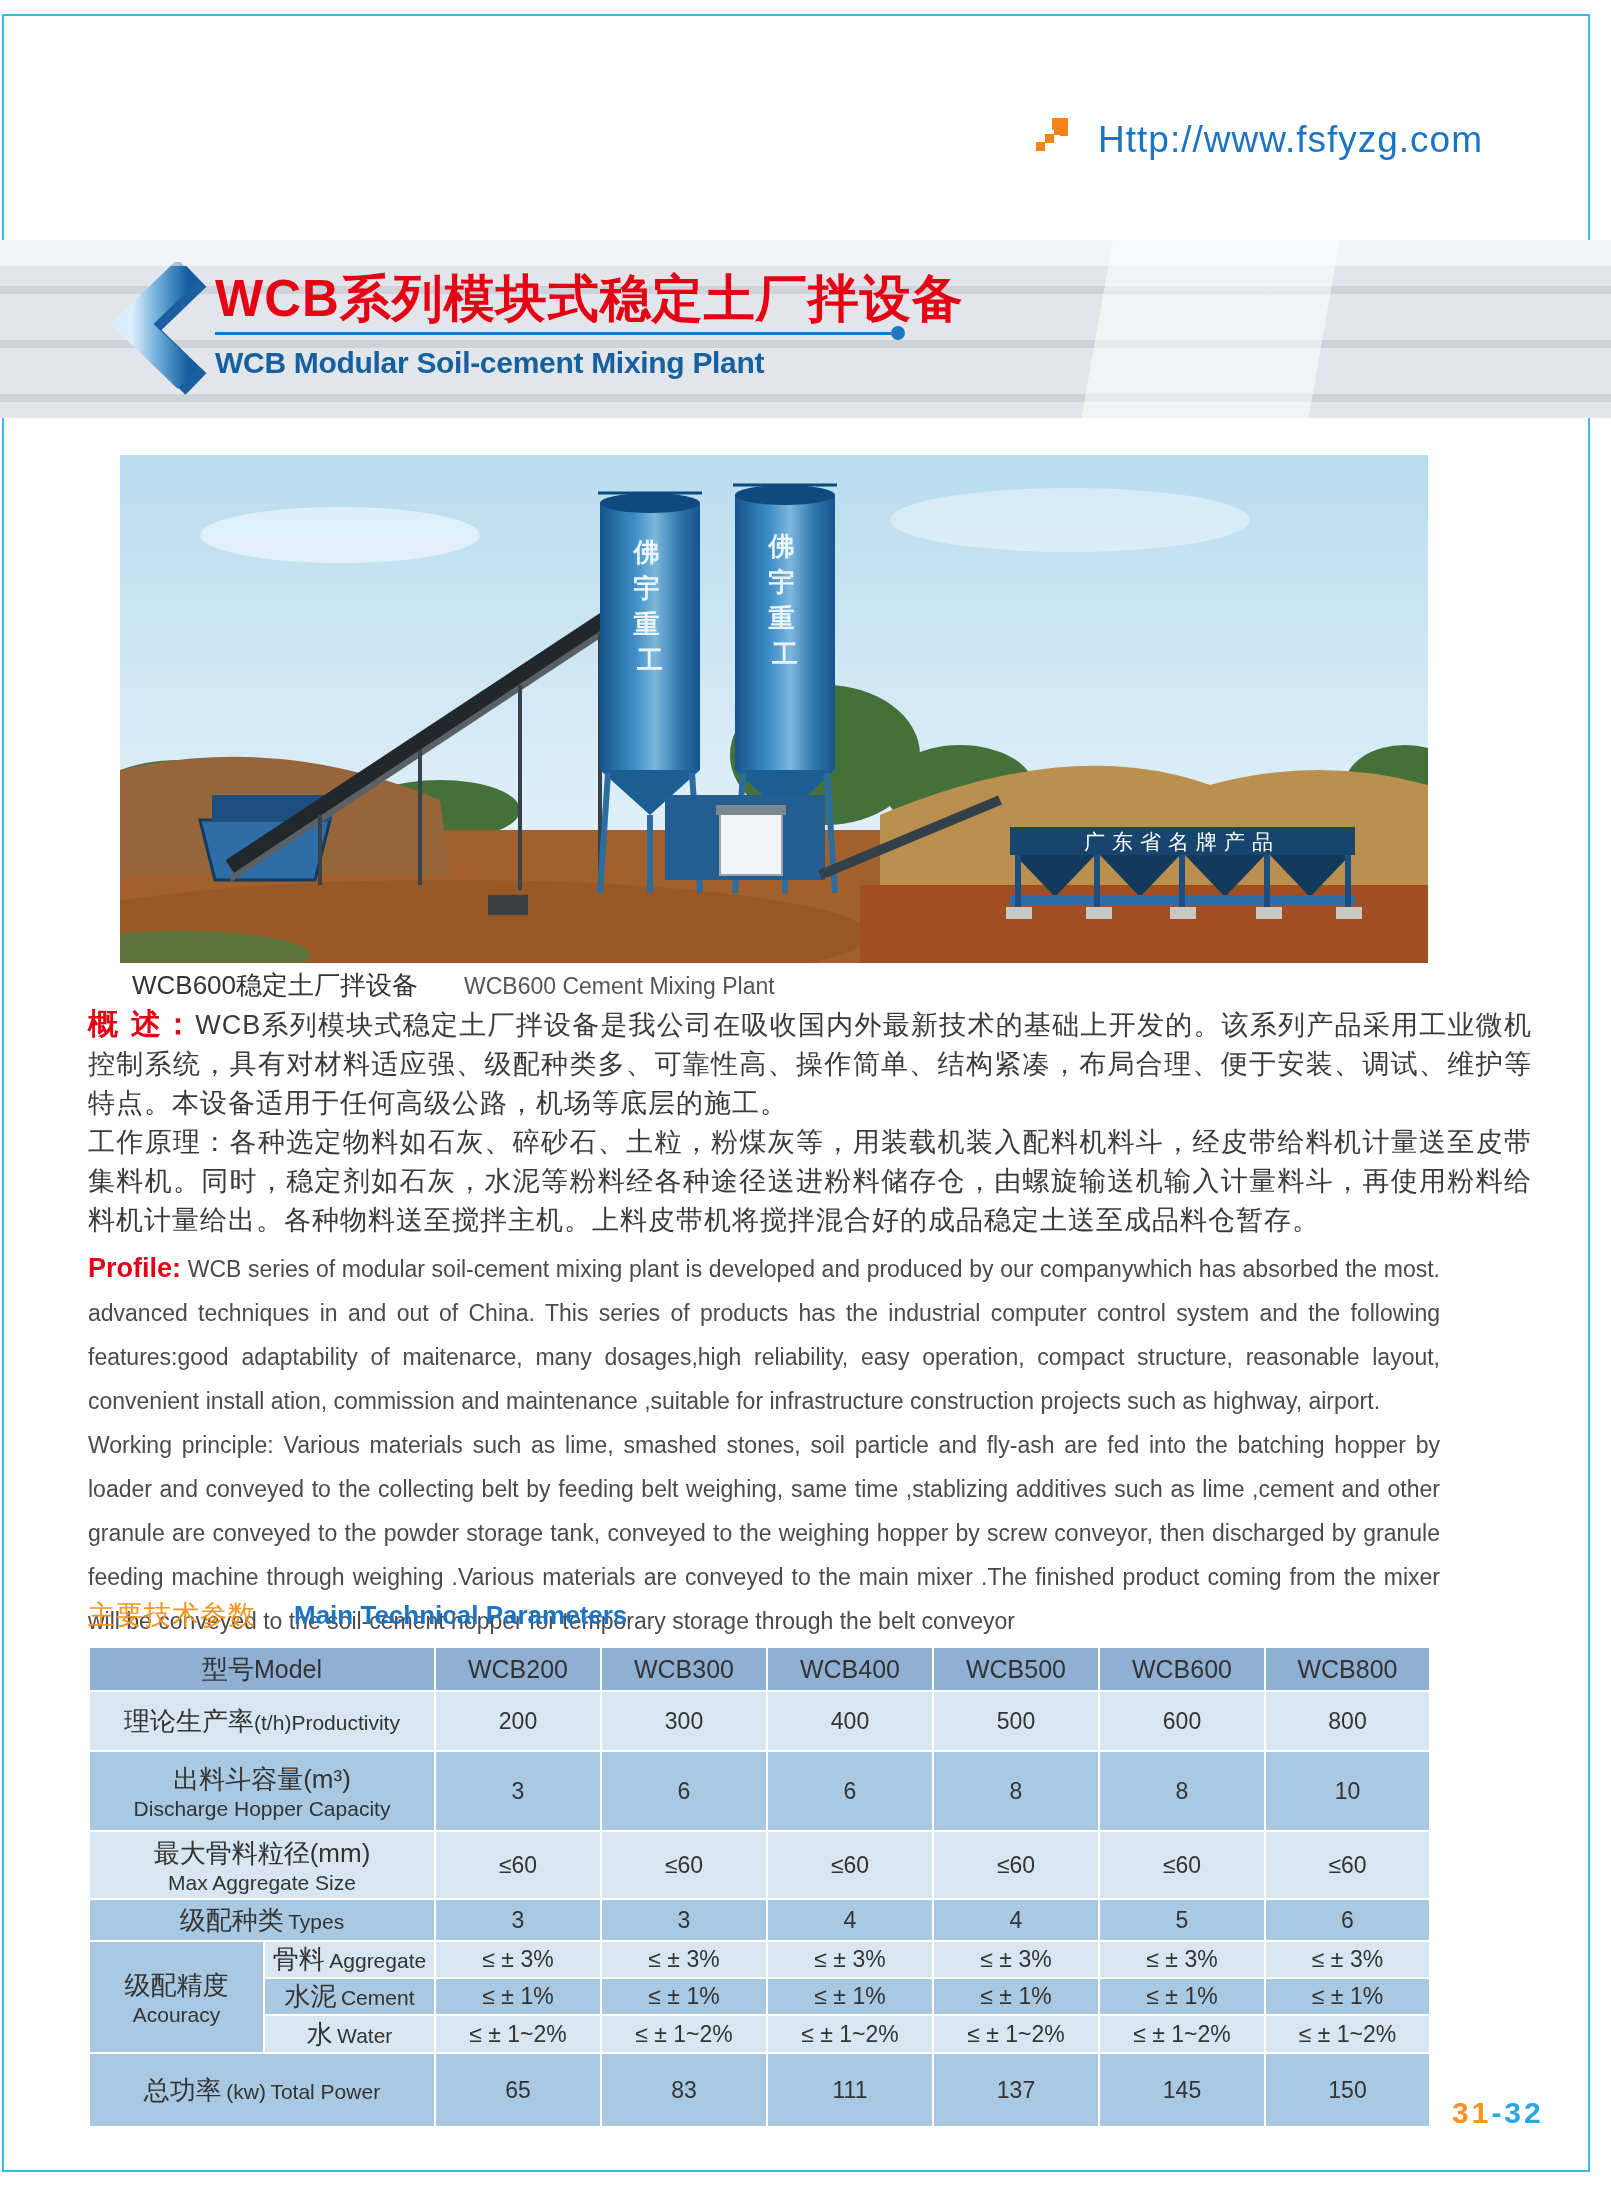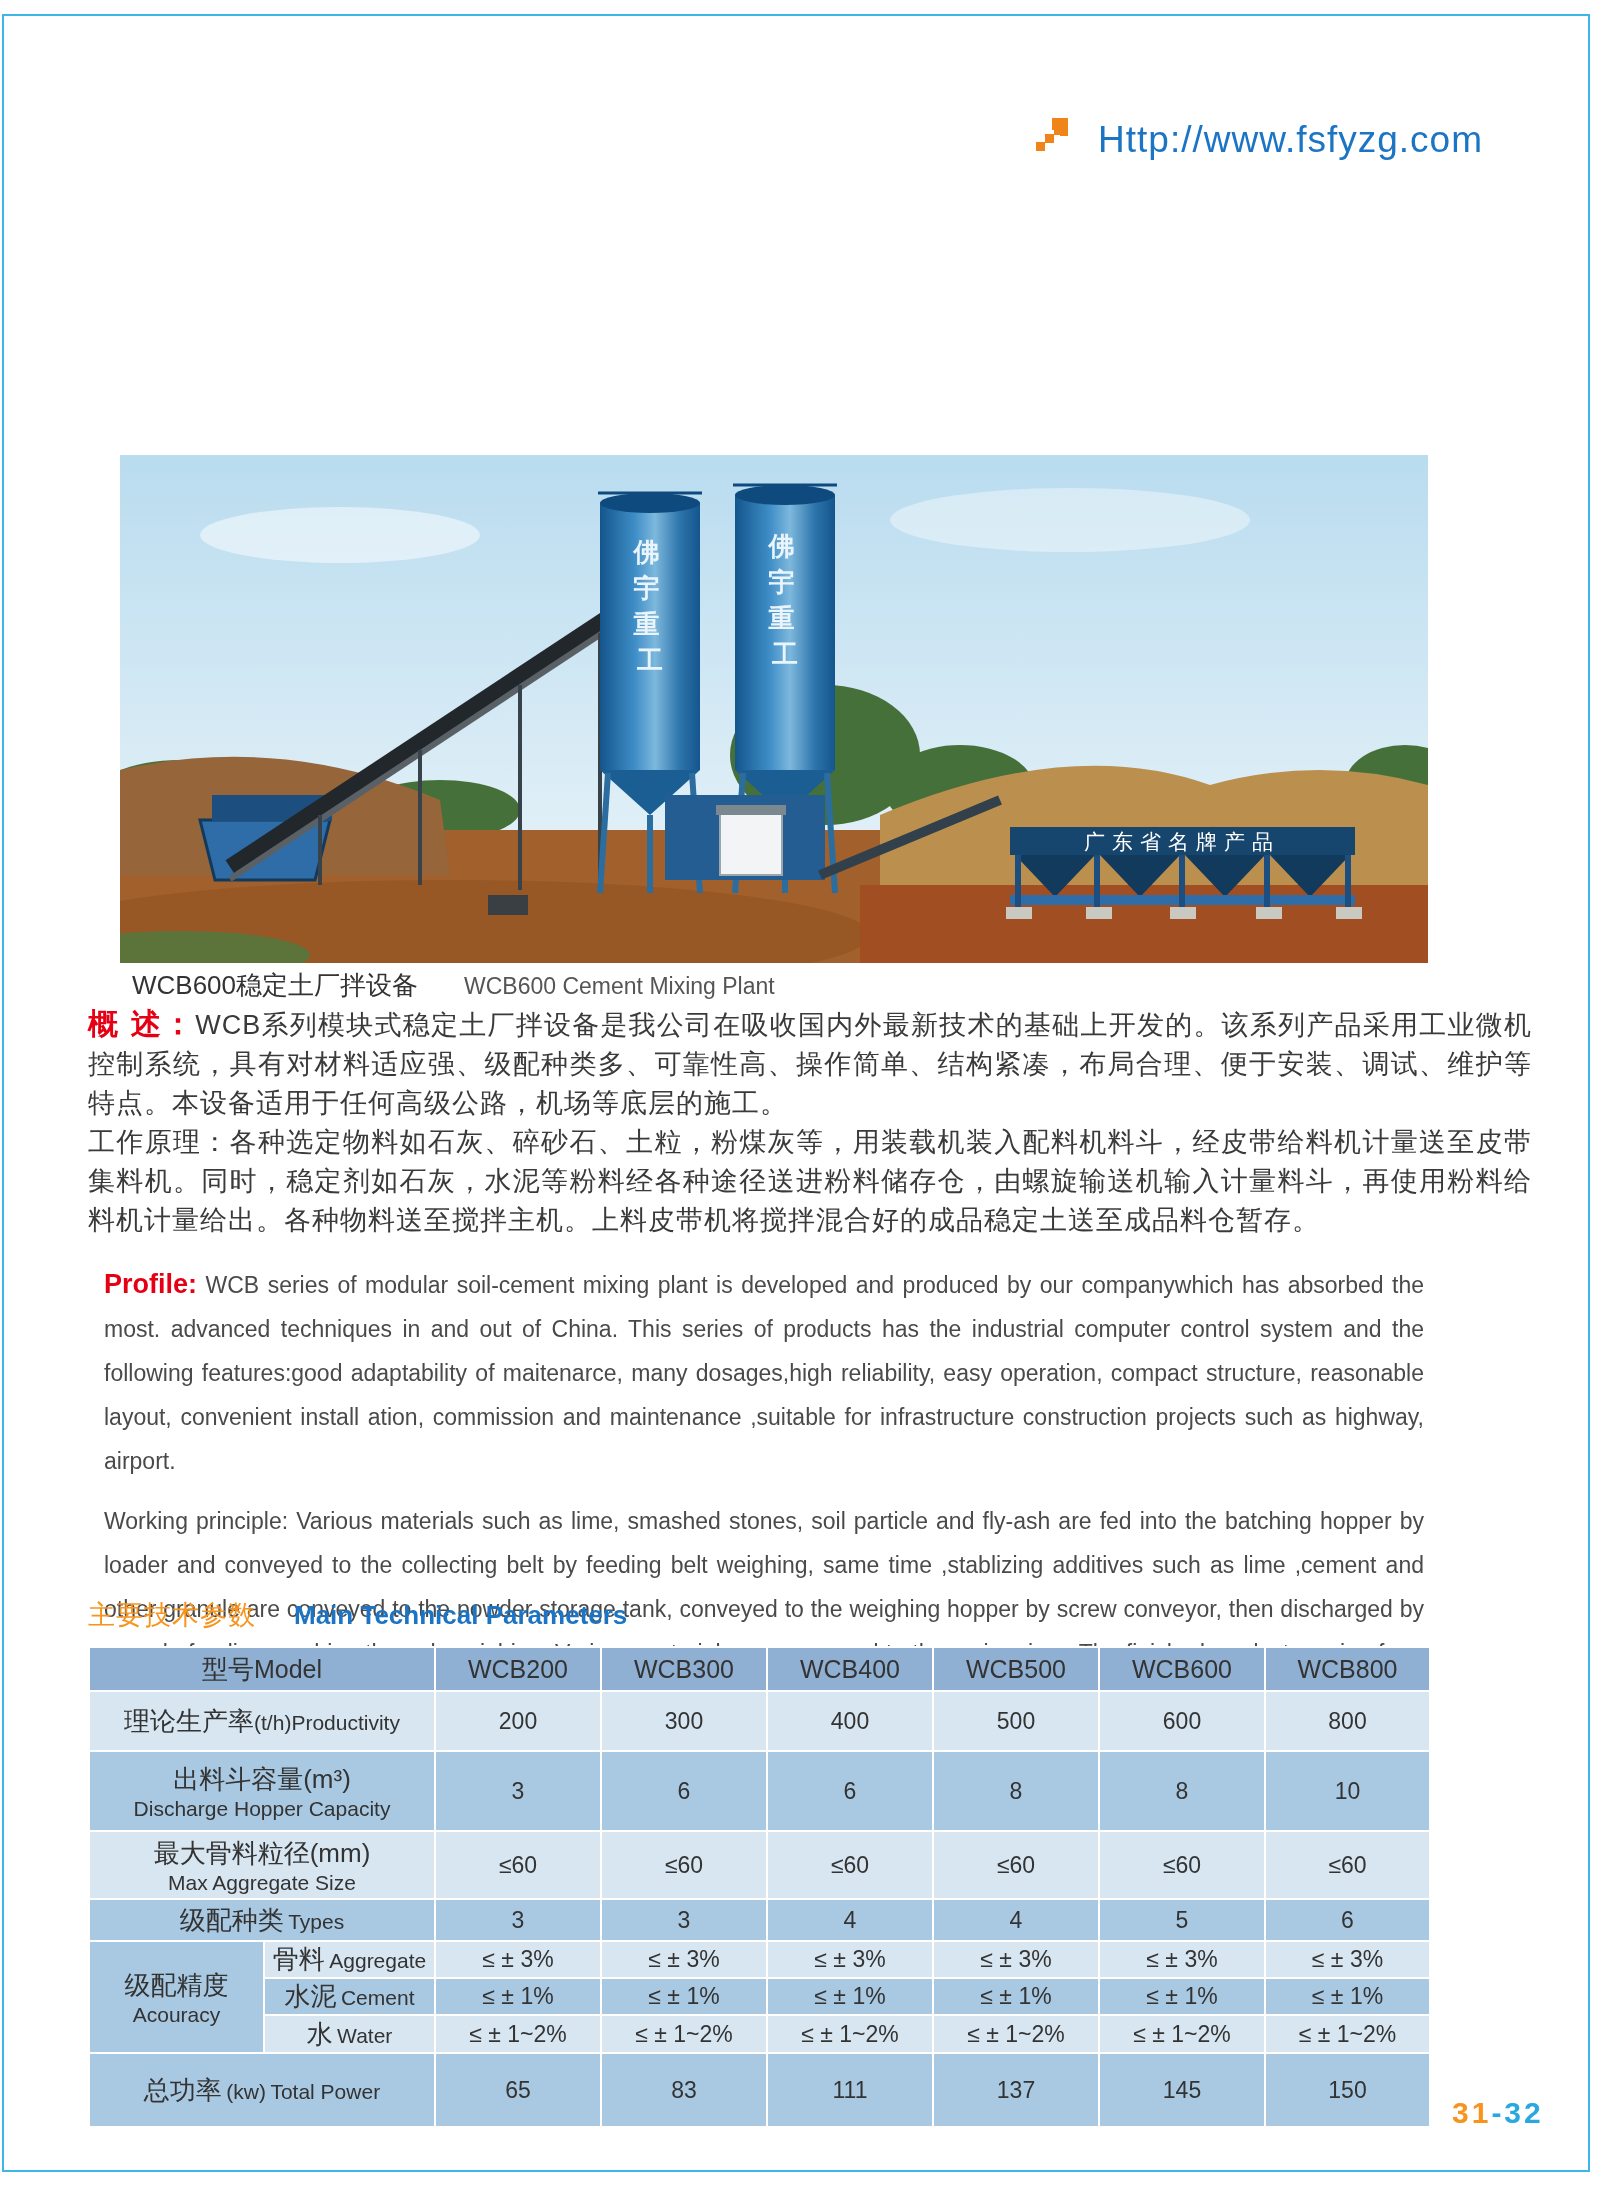--- a/index.html
+++ b/index.html
@@ -35,21 +35,21 @@
   .caption-cn{font-size:26px;color:#333;}
   .caption-en{font-size:23px;color:#555;margin-left:46px;}
 
   
   .overview{position:absolute;left:88px;top:1004px;width:1444px;font-size:27px;line-height:39px;text-align:justify;color:#3a3a3a;letter-spacing:1px;}
   .overview p{margin:0;}
   .ov-label{color:#e60014;font-weight:bold;font-size:30px;letter-spacing:2px;}
 
   
   .profile{position:absolute;left:88px;top:1246px;width:1352px;font-size:23px;line-height:44px;color:#4a4a4a;text-align:justify;}
-  .profile p{margin:16px;}
+  .profile p{margin:0;}
   .pf-label{color:#e60014;font-weight:bold;font-size:27px;}
 
   
   .params-title{position:absolute;left:88px;top:1597px;display:flex;align-items:baseline;}
   .params-title-cn{font-size:27px;color:#f7941d;letter-spacing:1px;}
   .params-title-en{font-size:26px;font-weight:bold;color:#1b74c4;margin-left:38px;}
 
   table.params{position:absolute;left:88px;top:1646px;width:1341px;border-collapse:collapse;table-layout:fixed;}
   table.params td{border:2px solid #ffffff;text-align:center;vertical-align:middle;color:#333;padding:0 4px;}
   .bg-h{background:#8fb0d3;}
@@ -80,20 +80,40 @@
           <rect x="9" y="16" width="9" height="9"></rect>
           <rect x="18" y="8" width="9" height="9"></rect>
           <rect x="16" y="0" width="16" height="12"></rect>
           <rect x="24" y="8" width="8" height="10"></rect>
         </g>
       </svg>
     </span>
     <span class="url-text">Http://www.fsfyzg.com</span>
   </div>
 
+  <div class="banner">
+    <span class="chevron">
+      <svg width="110" height="136" viewBox="0 0 110 136">
+        <defs>
+          <linearGradient id="chevG" x1="0" y1="0" x2="1" y2="0">
+            <stop offset="0" stop-color="#dceefb"></stop>
+            <stop offset="0.45" stop-color="#6fb0dd"></stop>
+            <stop offset="1" stop-color="#135c9e"></stop>
+          </linearGradient>
+        </defs>
+        <path d="M86,14 L30,68 L86,122" stroke="#1a5f9e" stroke-width="30" fill="none"></path>
+        <path d="M78,8 L22,62 L78,116" stroke="url(#chevG)" stroke-width="30" fill="none"></path>
+      </svg>
+    </span>
+    <div class="banner-titles">
+      <div class="banner-title-cn">WCB系列模块式稳定土厂拌设备</div>
+      <div class="banner-underline"></div>
+      <div class="banner-title-en">WCB Modular Soil-cement Mixing Plant</div>
+    </div>
+  </div>
 
   <div class="photo">
     <svg width="1308" height="508" viewBox="0 0 1308 508">
       <defs>
         <linearGradient id="sky" x1="0" y1="0" x2="0" y2="1">
           <stop offset="0" stop-color="#b9dcef"></stop>
             <stop offset="1" stop-color="#eef6fa"></stop>
         </linearGradient>
         <linearGradient id="silo" x1="0" y1="0" x2="1" y2="0">
           <stop offset="0" stop-color="#14558c"></stop>

